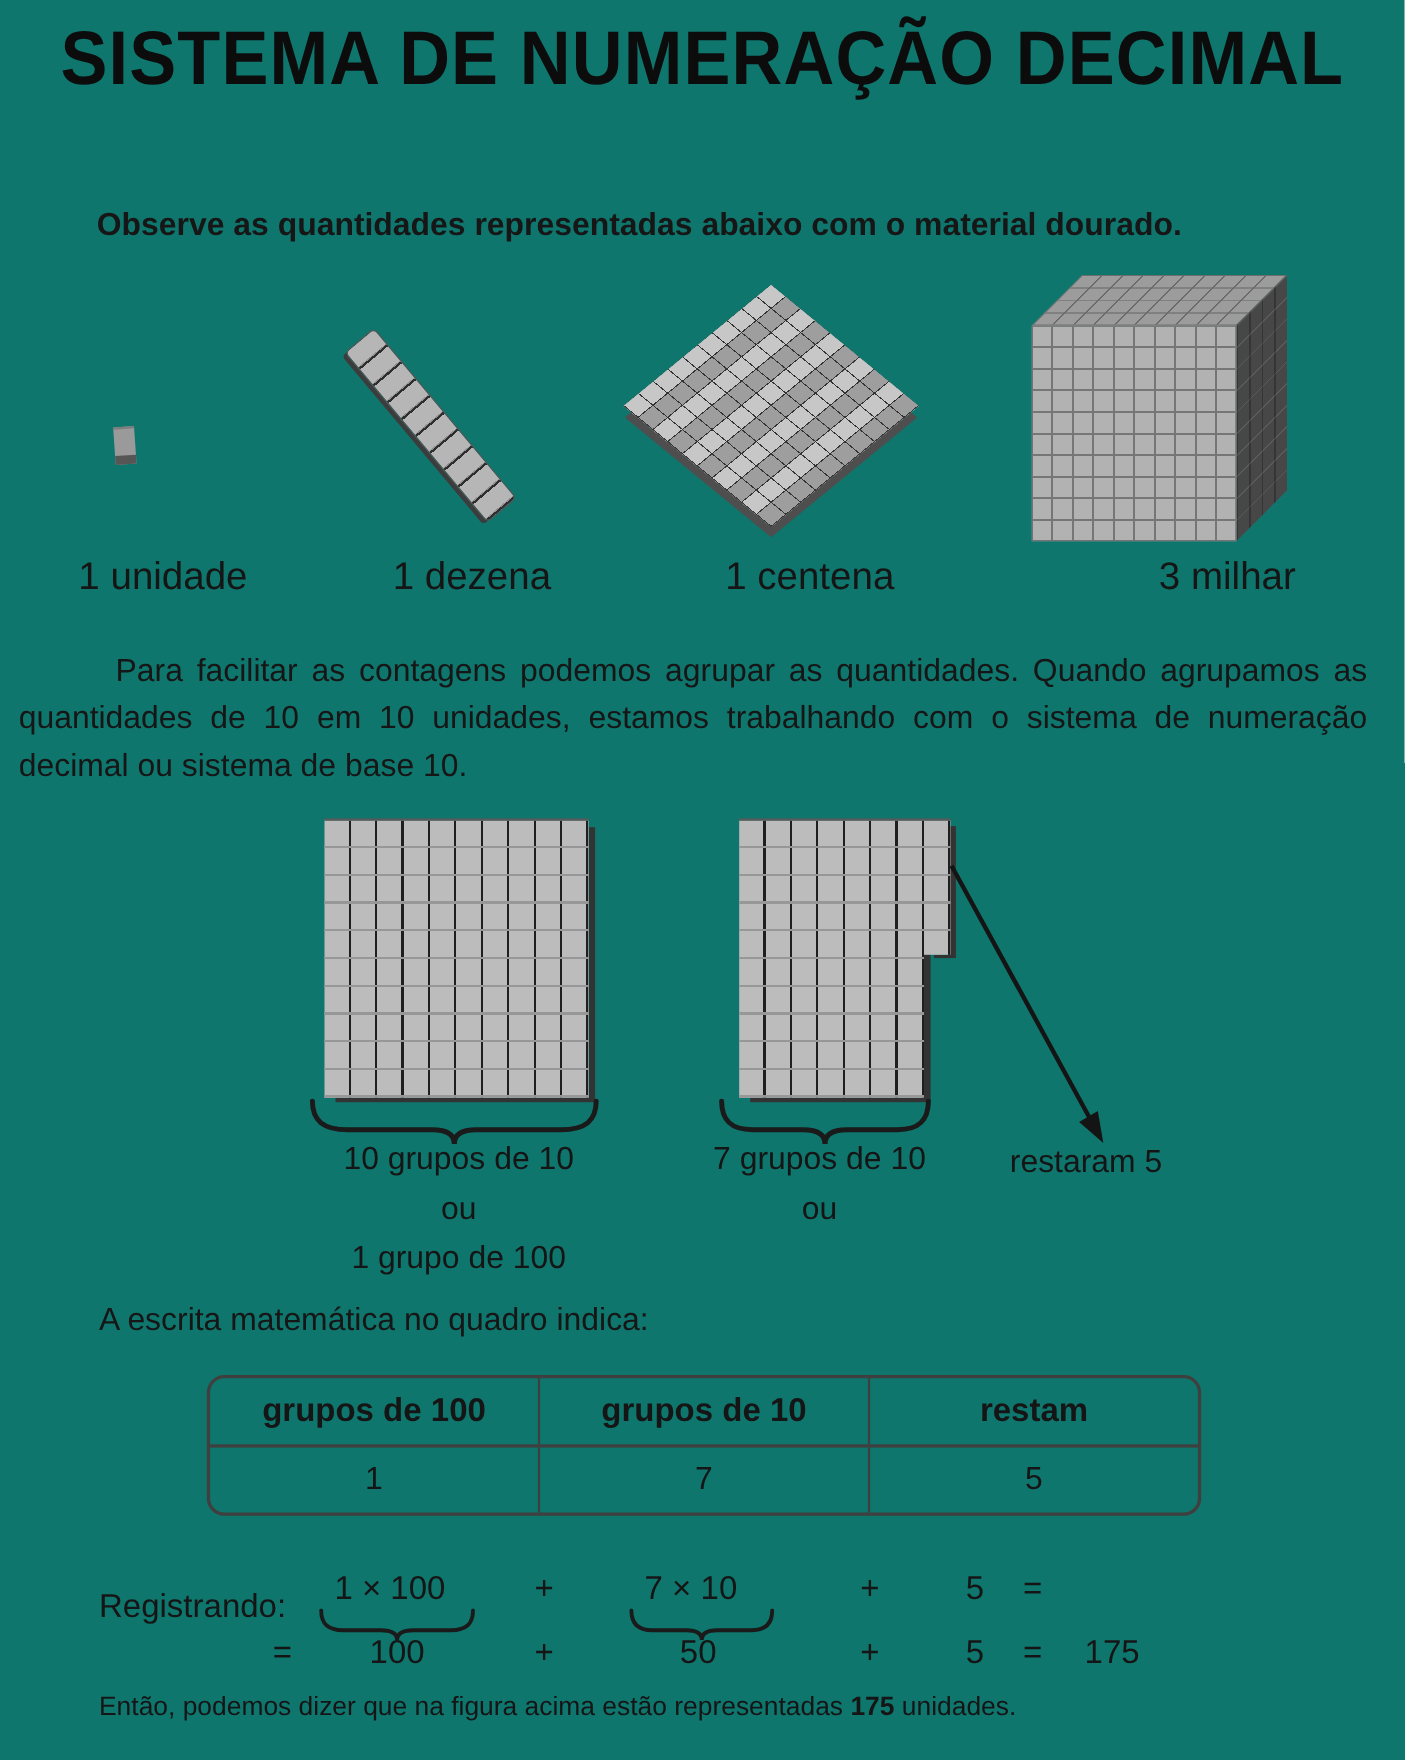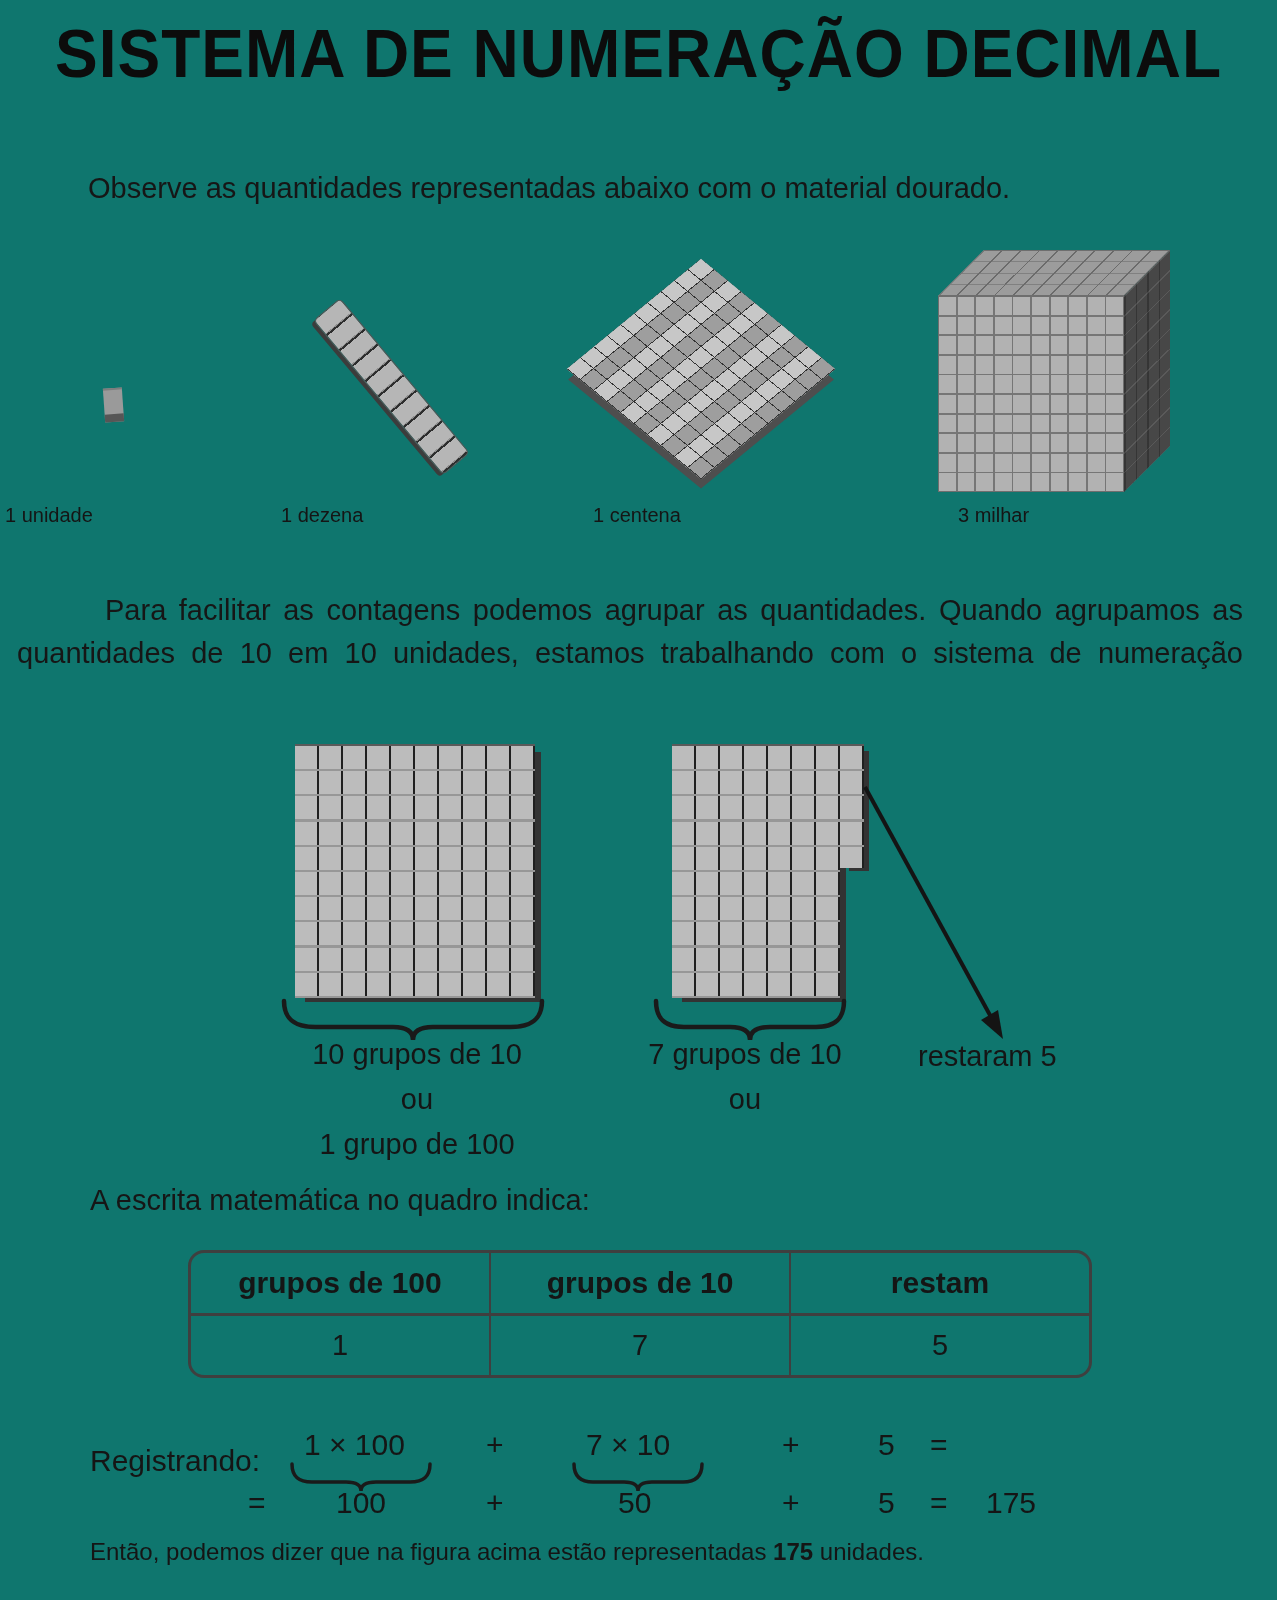--- a/index.html
+++ b/index.html
@@ -8,21 +8,21 @@
     font-family:"Liberation Sans",sans-serif;color:#151515;overflow:hidden;
   }
   .abs{position:absolute;}
   .title{
     left:0;right:0;top:16px;text-align:center;
     font-size:64px;font-weight:bold;letter-spacing:1px;
     transform:scaleY(1.08);color:#0c0c0c;
   }
   .body-text{font-size:29px;color:#161616;}
   .just{ text-align:justify; text-align-last:justify; }
-  .blk-label{font-size:20px;text-align:left;width:220px;}
+  .blk-label{font-size:35px;text-align:right;width:220px;}
   
   .unit-cube{
     left:104px;top:388px;width:19px;height:24px;background:#9a9a9a;
     border-top:2px solid #7d7d7d;border-bottom:8px solid #565656;
     transform:rotate(-4deg);
   }
   .ten-rod{
     left:340px;top:298px;width:200px;height:33px;border-radius:5px;
     background:repeating-linear-gradient(to right,#b6b6b6 0 17px,#8f8f8f 17px 18px,#2e2e2e 18px 20px);
     border:1px solid #555;
@@ -95,38 +95,39 @@
   .concl{left:90px;top:1538px;font-size:24px;white-space:nowrap;}
   svg{display:block;}
 </style>
 </head>
 <body>
 
 <div class="page">
 
   <div class="abs title">SISTEMA DE NUMERAÇÃO DECIMAL</div>
 
-  <div class="abs body-text" style="left:88px;top:172px;">Observe as quantidades representadas abaixo com o material dourado.</div>
+  <div class="abs body-text" style="left:88px;top:189px;font-weight:bold;">Observe as quantidades representadas abaixo com o material dourado.</div>
 
   <div class="abs unit-cube"></div>
   <div class="abs ten-rod"></div>
   <div class="abs hundred-flat"></div>
   <div class="abs thousand-cube">
     <div class="cube-top"></div>
     <div class="cube-side"></div>
     <div class="cube-front"></div>
   </div>
 
   <div class="abs blk-label" style="left:5px;top:504px;">1 unidade</div>
   <div class="abs blk-label" style="left:281px;top:504px;">1 dezena</div>
   <div class="abs blk-label" style="left:593px;top:504px;">1 centena</div>
   <div class="abs blk-label" style="left:958px;top:504px;">3 milhar</div>
 
   <div class="abs body-text just" style="left:17px;top:594px;width:1226px;padding-left:88px;box-sizing:border-box;">Para facilitar as contagens podemos agrupar as quantidades. Quando agrupamos as</div>
   <div class="abs body-text just" style="left:17px;top:637px;width:1226px;">quantidades de 10 em 10 unidades, estamos trabalhando com o sistema de numeração</div>
+  <div class="abs body-text" style="left:17px;top:680px;">decimal ou sistema de base 10.</div>
 
   <div class="abs grid-fig fig-left"></div>
   <div class="abs grid-fig fig-right"></div>
   <div class="abs grid-fig fig-rest"></div>
 
   <svg class="abs" style="left:278px;top:998px;" width="270" height="48" viewBox="0 0 270 48">
     <path d="M6,3 C6,21 16,29 38,29 L115,29 Q135,29 135,42 Q135,29 155,29 L232,29 C254,29 264,21 264,3" fill="none" stroke="#1a1a1a" stroke-width="4.5" stroke-linecap="round"></path>
   </svg>
   <svg class="abs" style="left:650px;top:998px;" width="200" height="48" viewBox="0 0 200 48">
     <path d="M6,3 C6,21 15,29 34,29 L80,29 Q100,29 100,42 Q100,29 120,29 L166,29 C185,29 194,21 194,3" fill="none" stroke="#1a1a1a" stroke-width="4.5" stroke-linecap="round"></path>

